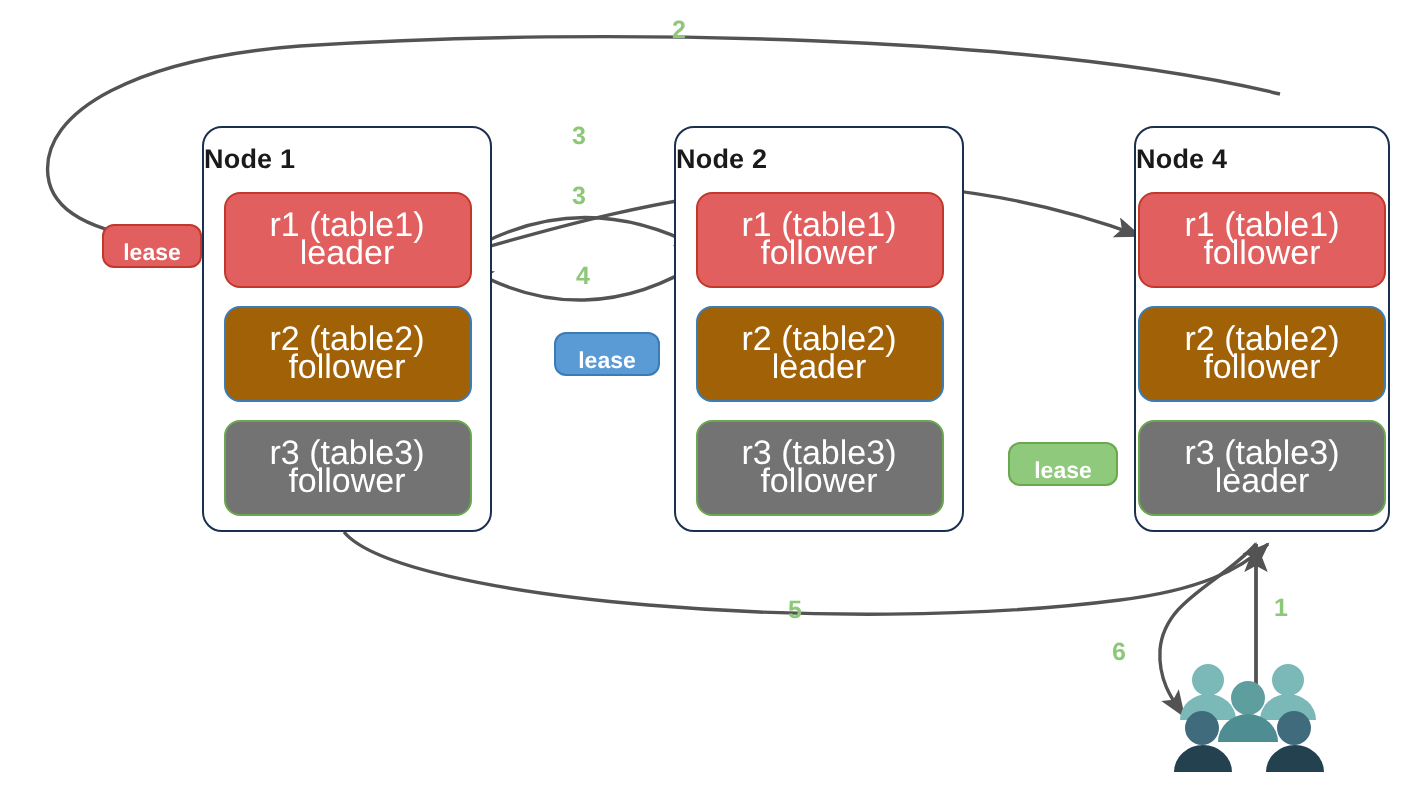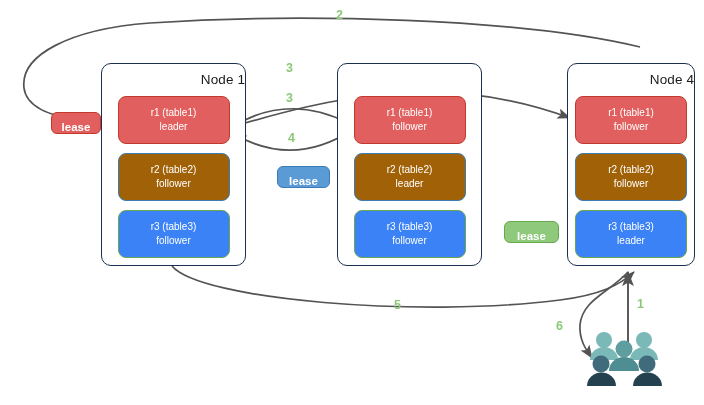--- a/index.html
+++ b/index.html
@@ -19,49 +19,49 @@
     border:1.6px solid #1b2f4e;
     border-radius:10px;
     background:#ffffff;
     box-sizing:border-box;
     z-index:3;
   }
   .node-title{
     position:absolute;
     left:0;right:0;
     top:8px;
-    text-align:right;
+    text-align:left;
     font-size:13.5px;
-    font-weight:normal;
+    font-weight:bold;
     color:#1a1a1a;
     letter-spacing:0.1px;
   }
 
   
   .replica{
     position:absolute;
     left:50%;
     transform:translateX(-50%);
-    width:112px;height:48px;
+    width:124px;height:48px;
     border-radius:8px;
     box-sizing:border-box;
     display:flex;
     flex-direction:column;
     align-items:center;
     justify-content:center;
     color:#ffffff;
-    font-size:10px;
+    font-size:17px;
     line-height:14px;
     text-align:center;
     z-index:4;
   }
   .replica .l1,.replica .l2{display:block;white-space:nowrap;}
   .rep-red{background:#e15f5f;border:1.6px solid #c0392b;}
   .rep-blue{background:#a16207;border:1.6px solid #3b7cb5;}
-  .rep-green{background:#3b82f6;border:1.6px solid #6aa84f;}
+  .rep-green{background:#737373;border:1.6px solid #6aa84f;}
 
   
   .lease{
     position:absolute;
     border-radius:6px;
     box-sizing:border-box;
     display:flex;align-items:flex-end;justify-content:center;
     color:#ffffff;
     font-size:11.5px;
     height:22px;
@@ -141,20 +141,21 @@
       <span class="l1">r2 (table2)</span>
       <span class="l2">follower</span>
     </div>
     <div class="replica rep-green" style="top:146px;">
       <span class="l1">r3 (table3)</span>
       <span class="l2">follower</span>
     </div>
   </div>
 
   <div class="node" style="left:337px;top:63px;width:145px;height:203px;">
+    <div class="node-title">Node 2</div>
 
     <div class="replica rep-red" style="top:32px;">
       <span class="l1">r1 (table1)</span>
       <span class="l2">follower</span>
     </div>
     <div class="replica rep-blue" style="top:89px;">
       <span class="l1">r2 (table2)</span>
       <span class="l2">leader</span>
     </div>
     <div class="replica rep-green" style="top:146px;">

